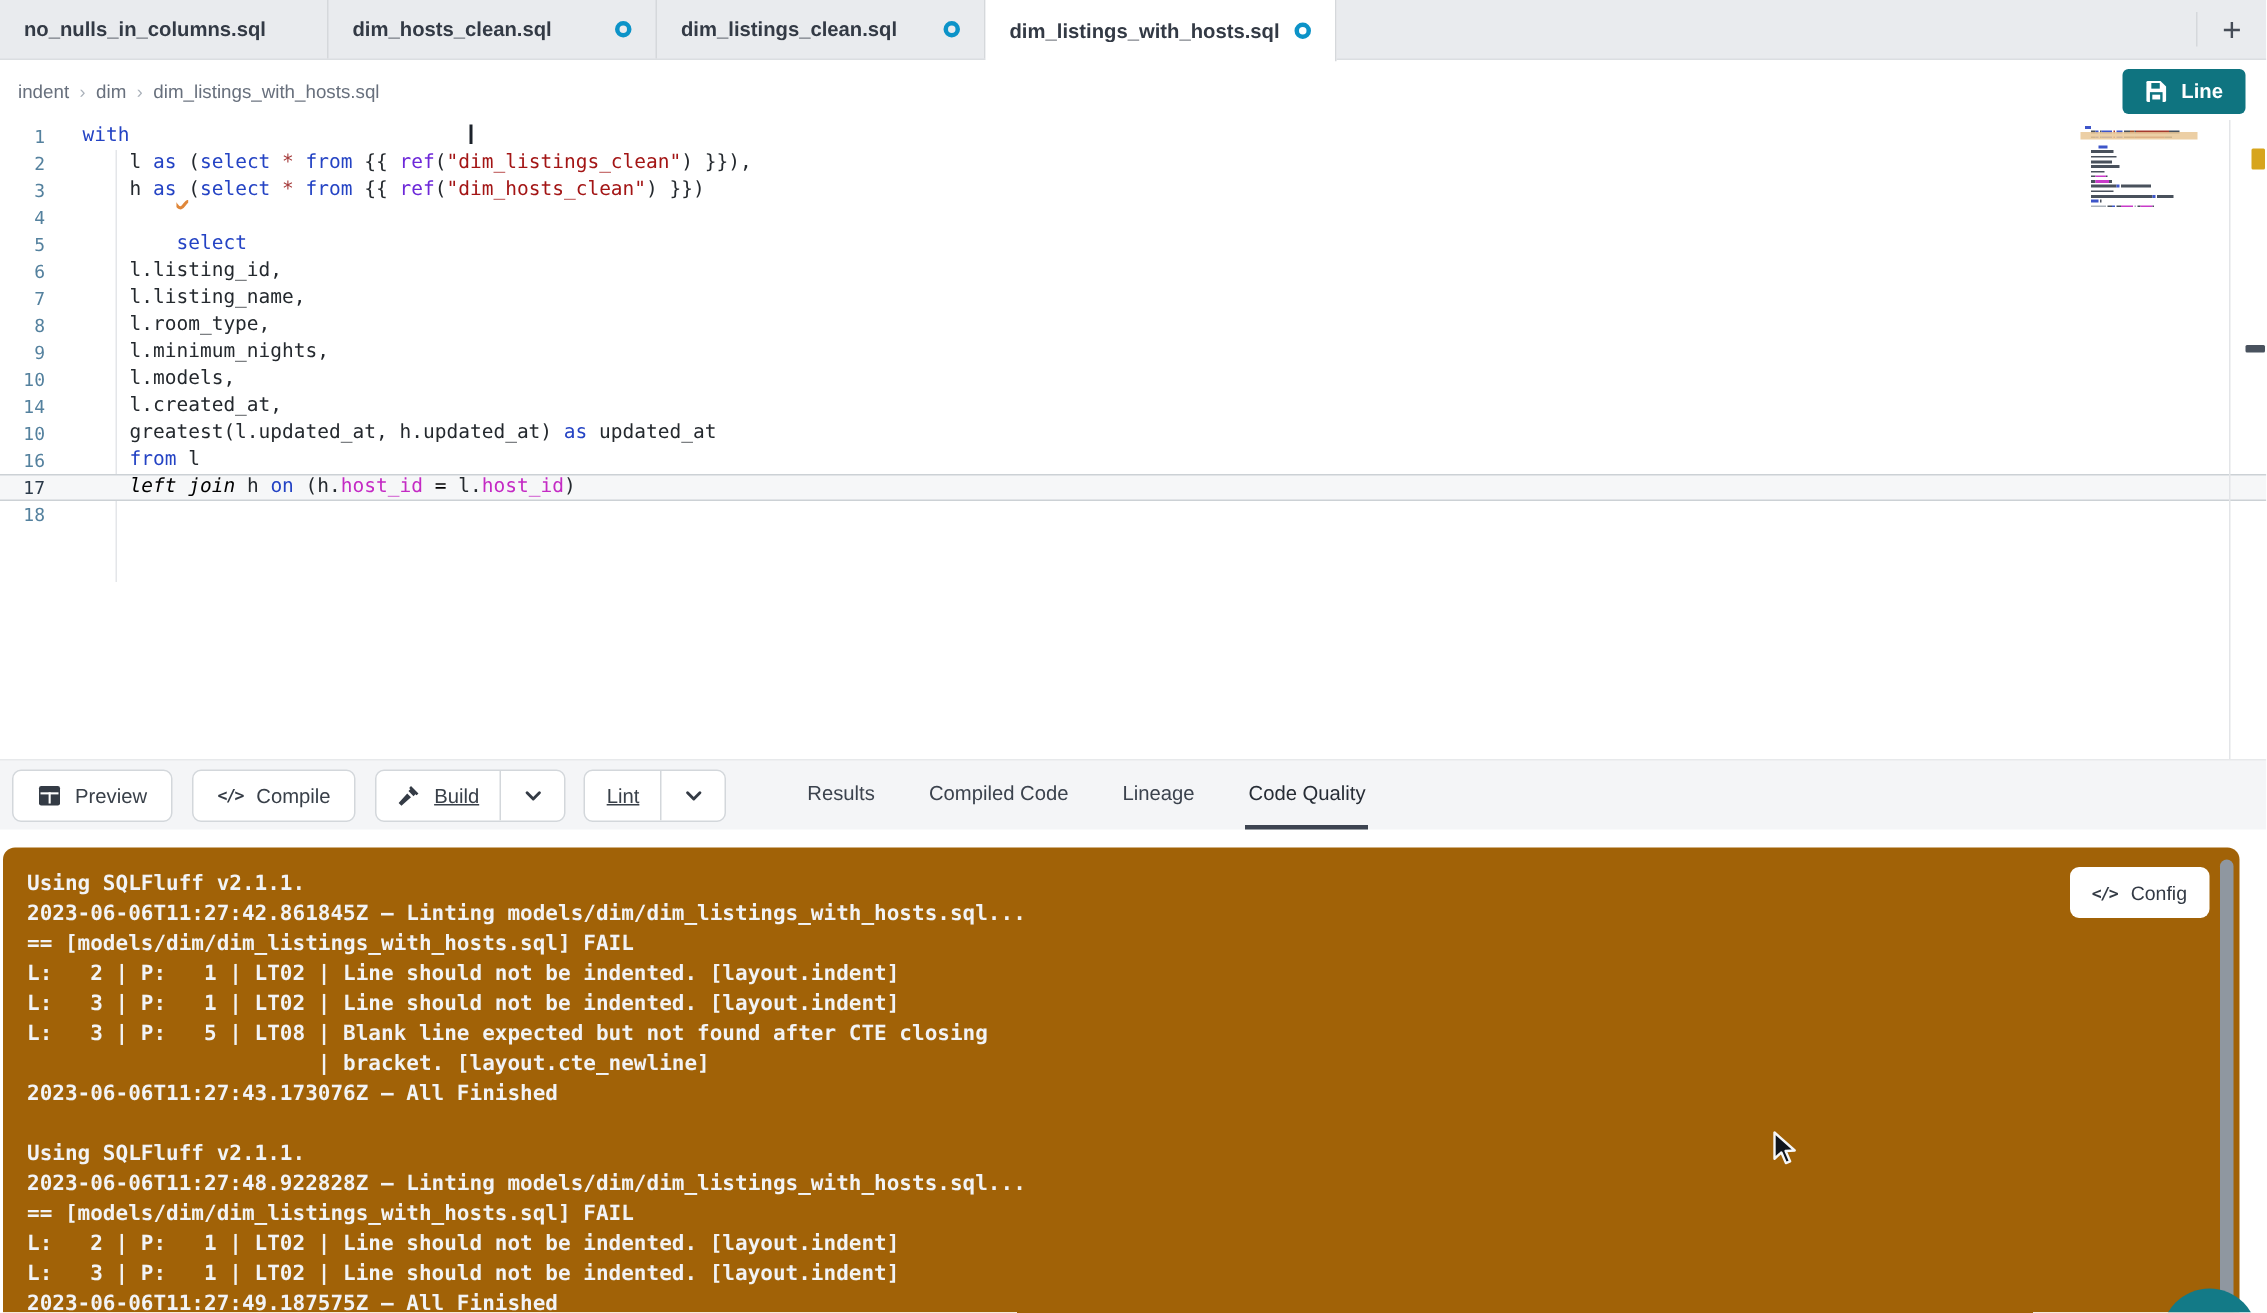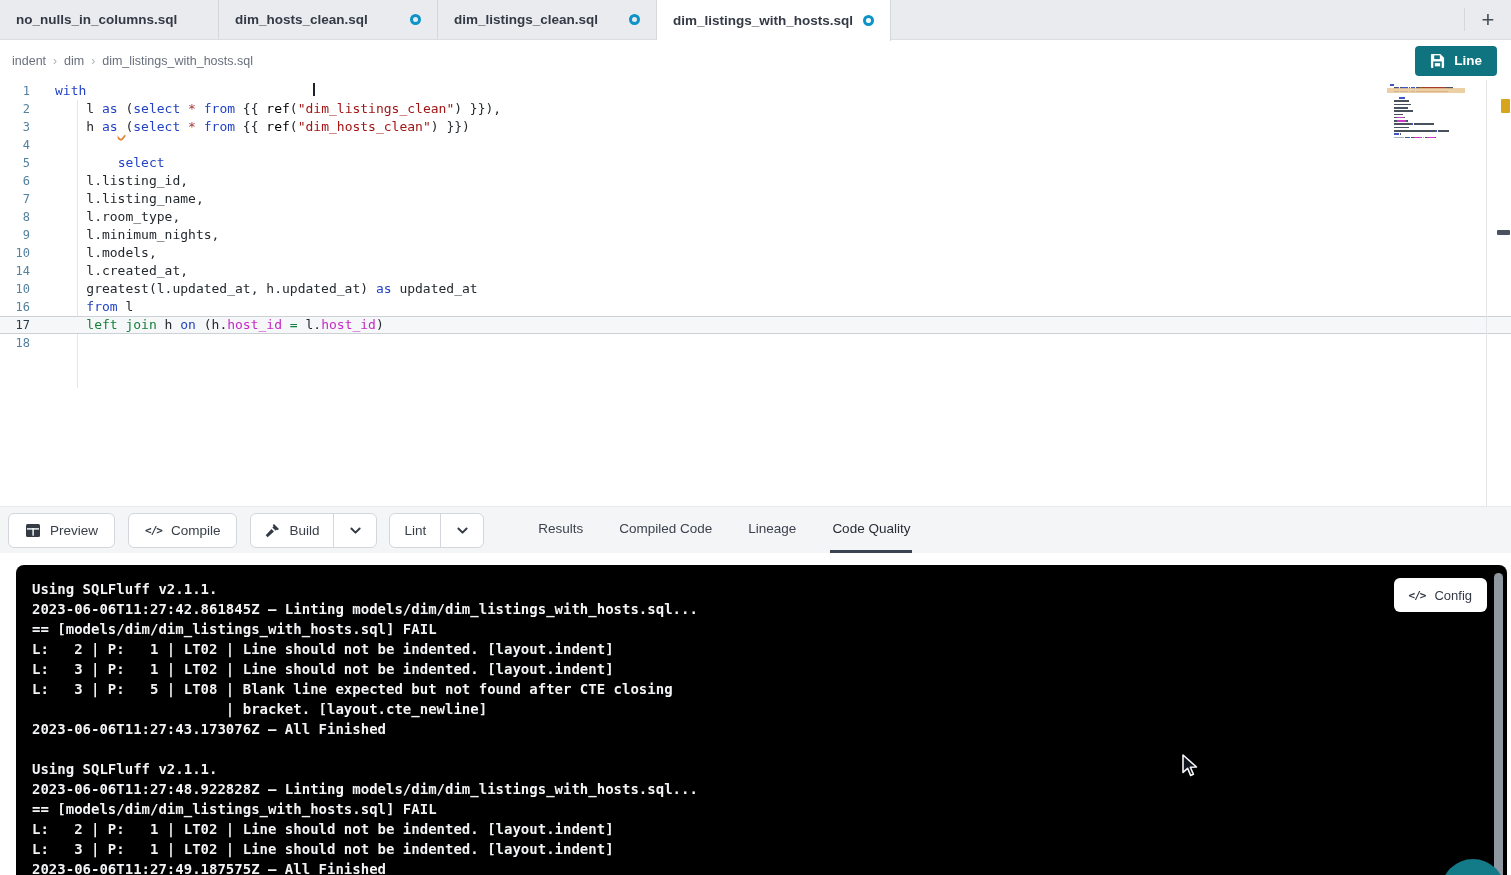--- a/index.html
+++ b/index.html
@@ -31,56 +31,56 @@
   
   .editor { position:absolute; left:0; top:80px; width:100%; height:426px; background:#fff;
             font-family:"DejaVu Sans Mono", monospace; font-size:13px; line-height:18px; padding-top:2px; }
   .line { display:flex; height:18px; white-space:pre; position:relative; }
   .gutter { flex:0 0 30px; text-align:right; color:#54819e; font-size:12px; user-select:none; }
   .code { margin-left:25px; color:#24292e; }
   .line.active { background:#f6f7f8; box-shadow: inset 0 1px 0 #ccd1d5, inset 0 -1px 0 #ccd1d5; }
   .line.active .gutter { color:#2b3a49; }
   .kw   { color:#2443c4; }
   .str  { color:#a31515; }
-  .fn   { color:#000000; }
+  .fn   { color:#6d28d9; }
   .red  { color:#a53b3b; }
   .atom { color:#c42ac4; }
-  .gray { color:#15803d; }
+  .gray { color:#000000;font-style:italic; }
   .sq   { text-decoration:underline; text-decoration-style:wavy; text-decoration-color:#e0873a;
           text-decoration-thickness:1.5px; text-underline-offset:3px; }
   .indent-guide { position:absolute; left:77px; top:20px; height:288px; width:1px; background:#e4e6e9; }
   .text-caret { position:absolute; left:313px; top:3px; width:2px; height:13px; background:#1c222b; }
 
   
   .minimap { position:absolute; top:4px; right:51px; width:70px; }
   .mm-row { display:flex; height:1.6px; margin-bottom:1.7px; }
   .mm-seg { height:100%; display:inline-block; }
   .mm-band { position:absolute; top:4px; left:-3px; right:-5px; height:5px; background:#e9c795; opacity:.85; }
   .ruler-line { position:absolute; top:0; bottom:0; right:24px; width:1px; background:#e3e5e8; }
   .marker-yellow { position:absolute; top:19px; right:1px; width:9px; height:14px; background:#d7a51d; border-radius:1px; }
   .marker-dark { position:absolute; top:150px; right:1px; width:13px; height:5px; background:#49525e; border-radius:1px; }
 
   
   .toolbar { position:absolute; left:0; top:506px; width:100%; height:47px; background:#f4f5f7;
              border-top:1px solid #e7e9eb; display:flex; align-items:center; padding-left:8px; }
   .btn, .split { background:#fff; border:1px solid #d3d7db; border-radius:6px; height:35px;
                  display:flex; align-items:center; color:#394049; font-size:13.5px; font-weight:500; }
   .btn { gap:9px; padding:0 16px; margin-right:13px; cursor:pointer; }
-  .split { margin-right:12px; padding:0; overflow:hidden; }
+  .split { margin-right:12px; padding:0; overflow:hidden;text-decoration:underline; }
   .split-main { display:flex; align-items:center; gap:9px; padding:0 14px; height:100%; cursor:pointer; }
   .split-sep { width:1px; height:100%; background:#d3d7db; }
   .split-caret { width:42px; height:100%; display:flex; align-items:center; justify-content:center; cursor:pointer; }
   .code-glyph { font-family:"DejaVu Sans Mono", monospace; font-size:11px; font-weight:bold; color:#343b45; letter-spacing:-1px; }
   .panel-tabs { display:flex; gap:32px; margin-left:40px; height:100%; align-items:stretch; }
   .panel-tab { display:flex; align-items:center; font-size:13.5px; color:#3c434e; cursor:pointer;
                border-bottom:3px solid transparent; padding:0 2px; }
   .panel-tab.active { color:#272d36; border-bottom-color:#3d4451; }
 
   
-  .terminal { position:absolute; left:16px; top:565px; width:1491px; height:310px; background:#000000;
+  .terminal { position:absolute; left:2px; top:565px; width:1491px; height:310px; background:#a16207;
               border-radius:8px 8px 0 0; overflow:hidden; }
   .term-text { margin:0; padding:14px 16px; font-family:"DejaVu Sans Mono", monospace; font-size:14px;
                font-weight:bold; line-height:20px; color:#f2f3f5; white-space:pre; }
   .config-btn { position:absolute; top:13px; right:20px; background:#fff; border:none; border-radius:6px;
                 height:34px; padding:0 15px; display:flex; align-items:center; gap:9px; font-size:13px;
                 color:#333a45; font-weight:500; cursor:pointer; font-family:"Liberation Sans", sans-serif; }
   .term-scroll { position:absolute; right:4px; top:8px; bottom:0; width:9px; background:#8f97a0;
                  border-radius:5px 5px 0 0; cursor:grab; }
   .fab { position:absolute; left:1441px; top:859px; width:64px; height:64px; border-radius:50%;
          background:#137a87; cursor:pointer; }

